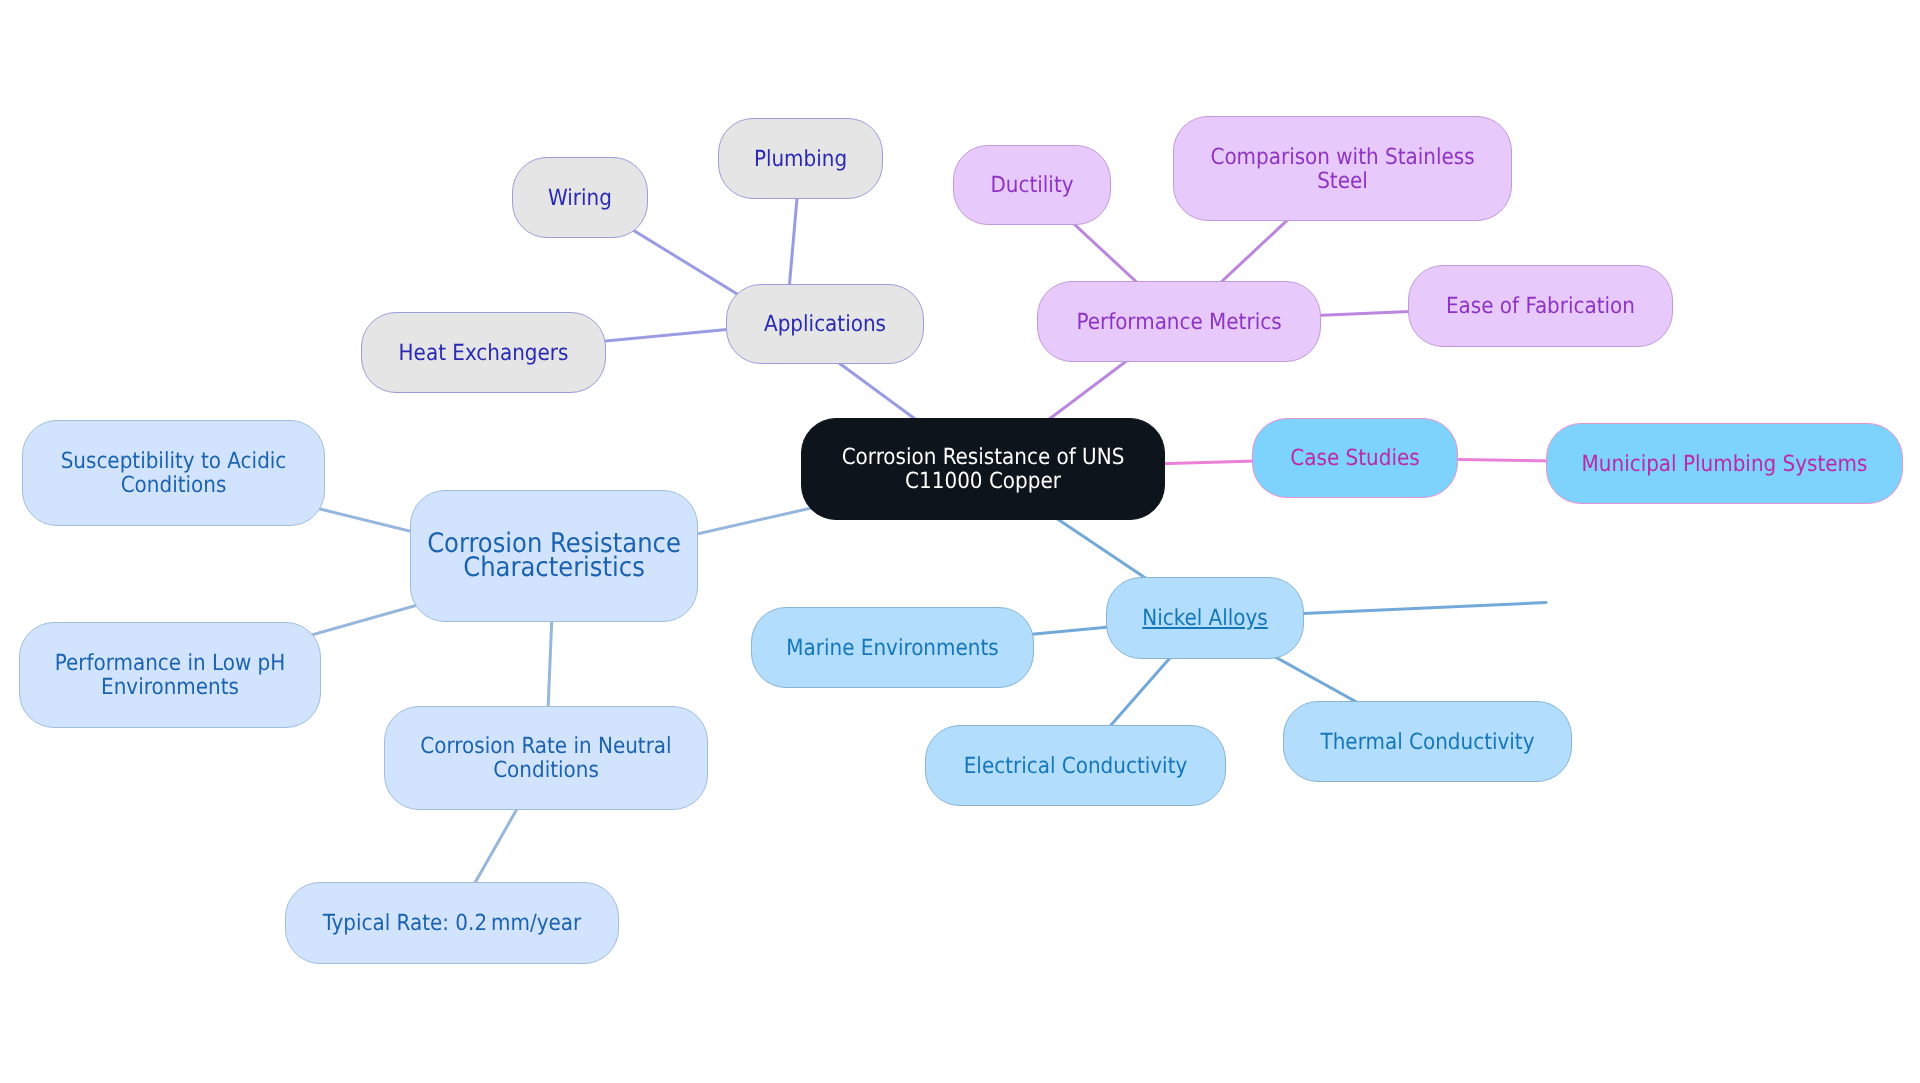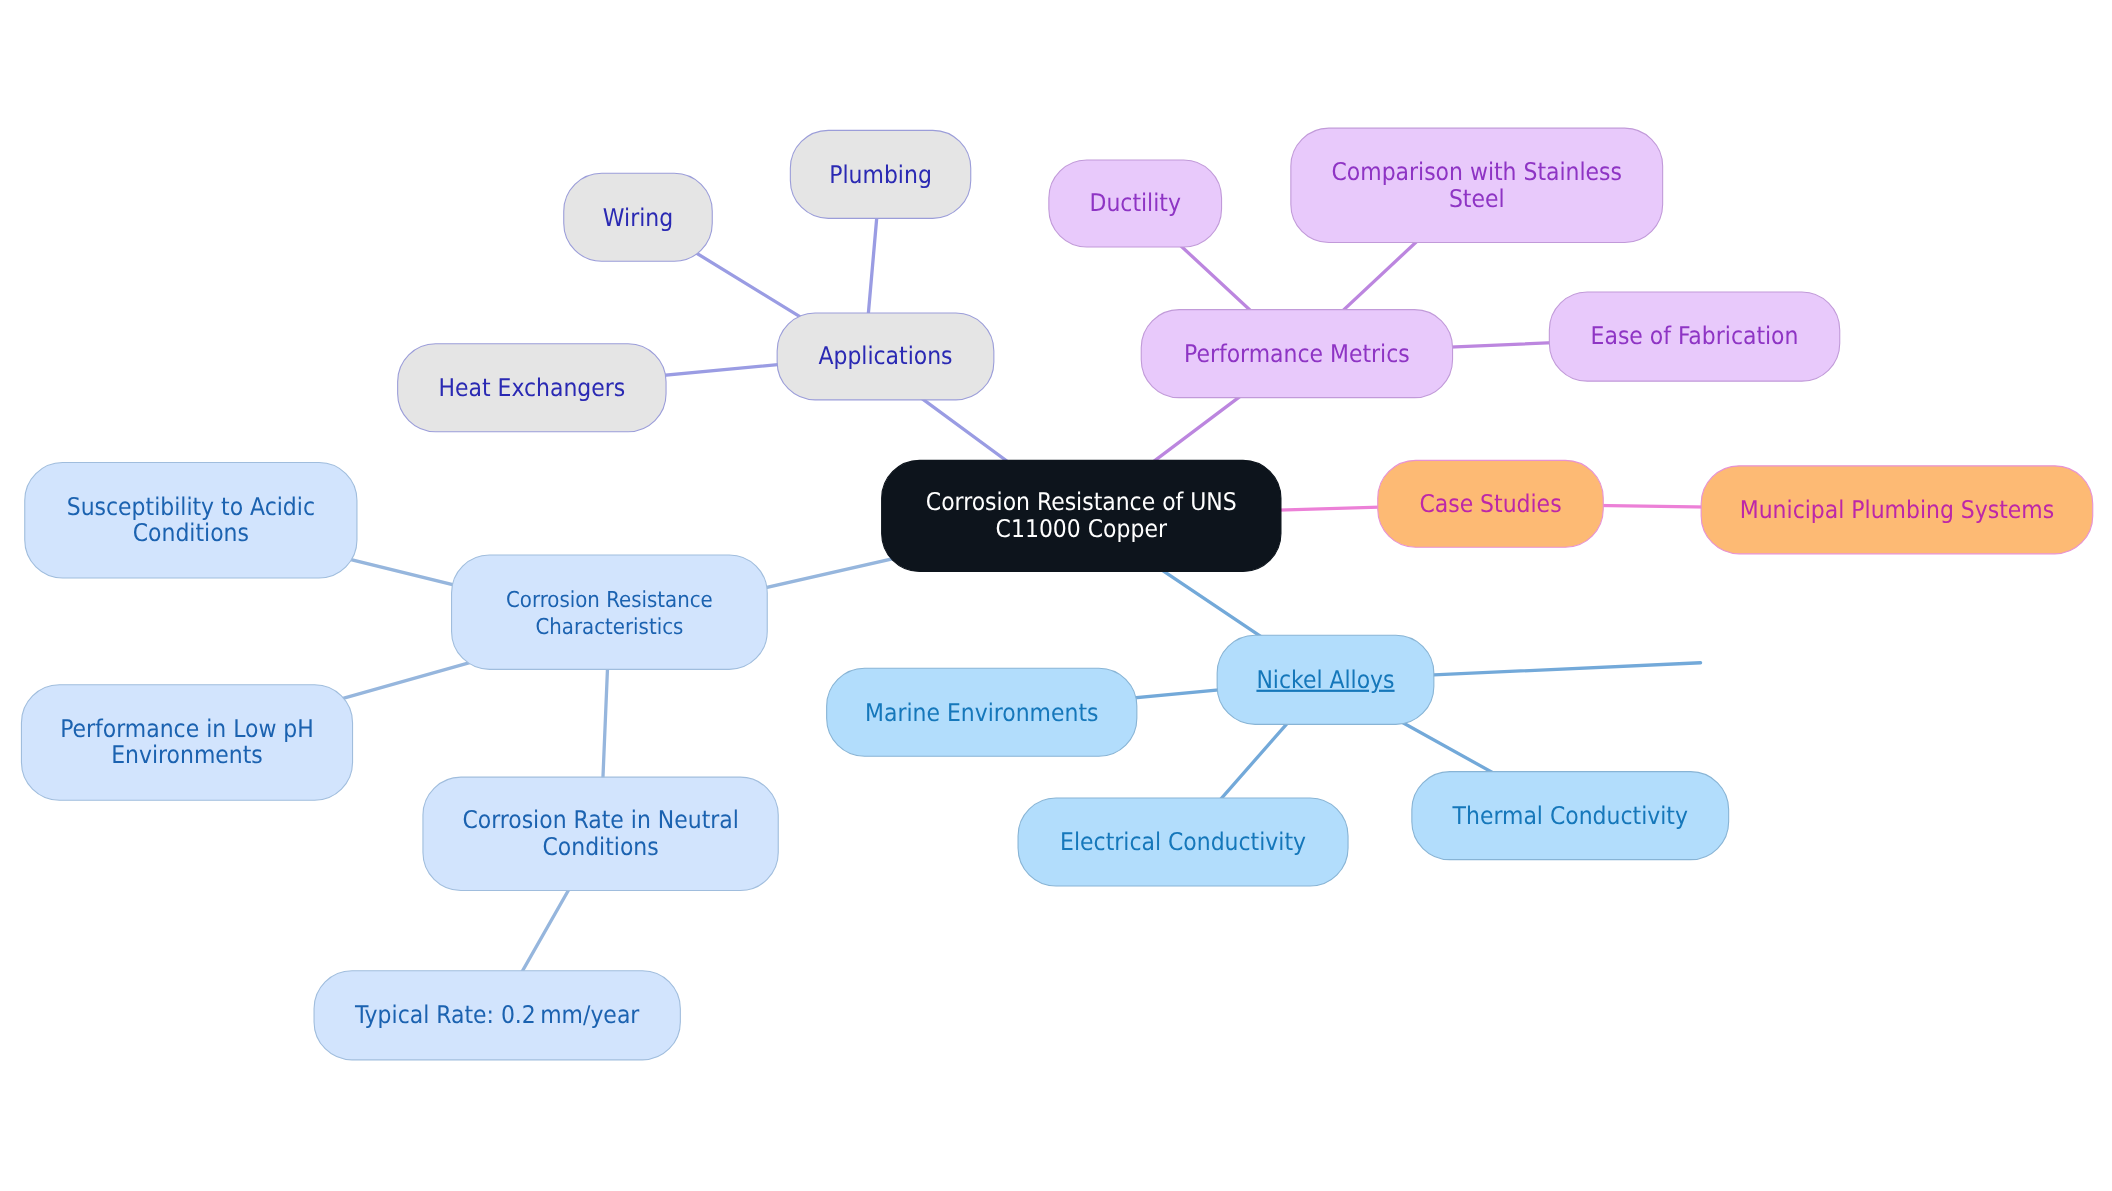--- a/index.html
+++ b/index.html
@@ -13,21 +13,21 @@
   #node-layer{position:absolute;left:0;top:0;width:1920px;height:1083px;}
   .node{position:absolute;box-sizing:border-box;display:flex;align-items:center;
         justify-content:center;border-style:solid;border-width:1.5px;border-radius:35px;}
   .lbl{display:block;text-align:center;line-height:24px;}
   .ln{display:block;white-space:pre;}
   .pal-root{background:#0D141C;border-color:#0D141C;color:#FFFFFF;}
   .pal-indigo{background:#e5e5e5;border-color:#9B9DD9;color:#2A29B3;}
   .edge-indigo{stroke:#9A9CE3;}
   .pal-violet{background:#E8C9FB;border-color:#C19AD9;color:#8E34C4;}
   .edge-violet{stroke:#BC86DF;}
-  .pal-pink{background:#fdba74;border-color:#E792D3;color:#BD27A8;}
+  .pal-pink{background:#7dd3fc;border-color:#E792D3;color:#BD27A8;}
   .edge-pink{stroke:#EC80D7;}
   .pal-sky{background:#B2DDFC;border-color:#88B4D5;color:#1577BA;}
   .edge-sky{stroke:#73A9D9;}
   .pal-blue{background:#D2E4FD;border-color:#A0BDDD;color:#1B62B0;}
   .edge-blue{stroke:#96B6DD;}
 </style>
 </head>
 <body>
 
 <div id="canvas">
@@ -53,21 +53,21 @@
     <line class="edge edge-blue" x1="554.0" y1="566.5" x2="546.0" y2="758.0"></line>
     <line class="edge edge-blue" x1="546.0" y1="758.0" x2="452.0" y2="923.0"></line>
   </svg>
   <div id="node-layer">
     <div class="node pal-root" style="left:801px;top:418px;width:364px;height:102px;font-size:22.2px;">
       <div class="lbl">
           <span class="ln">Corrosion Resistance of UNS</span>
           <span class="ln">C11000 Copper</span>
         </div>
     </div>
-    <div class="node pal-indigo" style="left:706px;top:284px;width:198px;height:80px;font-size:22.2px;">
+    <div class="node pal-indigo" style="left:726px;top:284px;width:198px;height:80px;font-size:22.2px;">
       <div class="lbl">
           <span class="ln">Applications</span>
         </div>
     </div>
     <div class="node pal-indigo" style="left:512px;top:157px;width:136px;height:81px;font-size:22.2px;">
       <div class="lbl">
           <span class="ln">Wiring</span>
         </div>
     </div>
     <div class="node pal-indigo" style="left:718px;top:118px;width:165px;height:81px;font-size:22.2px;">
@@ -124,21 +124,21 @@
     <div class="node pal-sky" style="left:925px;top:725px;width:301px;height:81px;font-size:22.2px;">
       <div class="lbl">
           <span class="ln">Electrical Conductivity</span>
         </div>
     </div>
     <div class="node pal-sky" style="left:1283px;top:701px;width:289px;height:81px;font-size:22.2px;">
       <div class="lbl">
           <span class="ln">Thermal Conductivity</span>
         </div>
     </div>
-    <div class="node pal-blue" style="left:410px;top:504px;width:288px;height:105px;font-size:20px;">
+    <div class="node pal-blue" style="left:410px;top:490px;width:288px;height:132px;font-size:27px;">
       <div class="lbl">
           <span class="ln">Corrosion Resistance</span>
           <span class="ln">Characteristics</span>
         </div>
     </div>
     <div class="node pal-blue" style="left:22px;top:420px;width:303px;height:106px;font-size:22.2px;">
       <div class="lbl">
           <span class="ln">Susceptibility to Acidic</span>
           <span class="ln">Conditions</span>
         </div>

